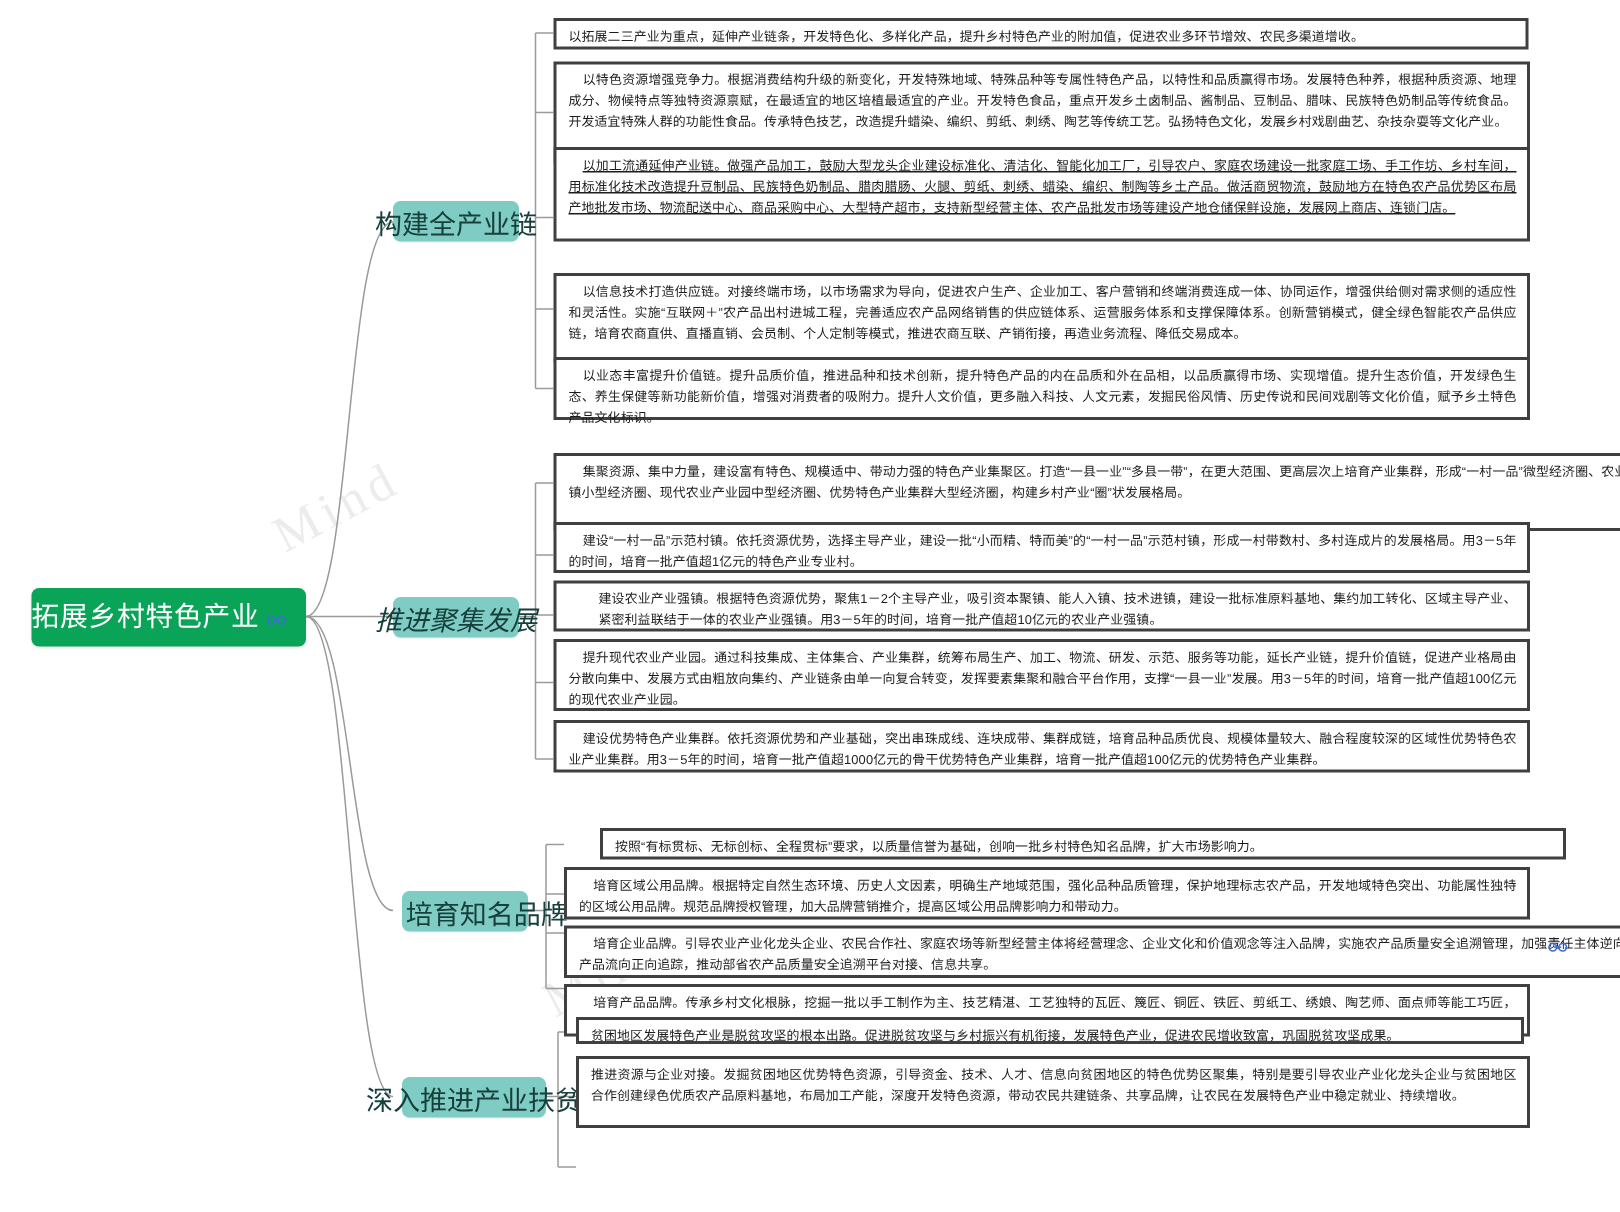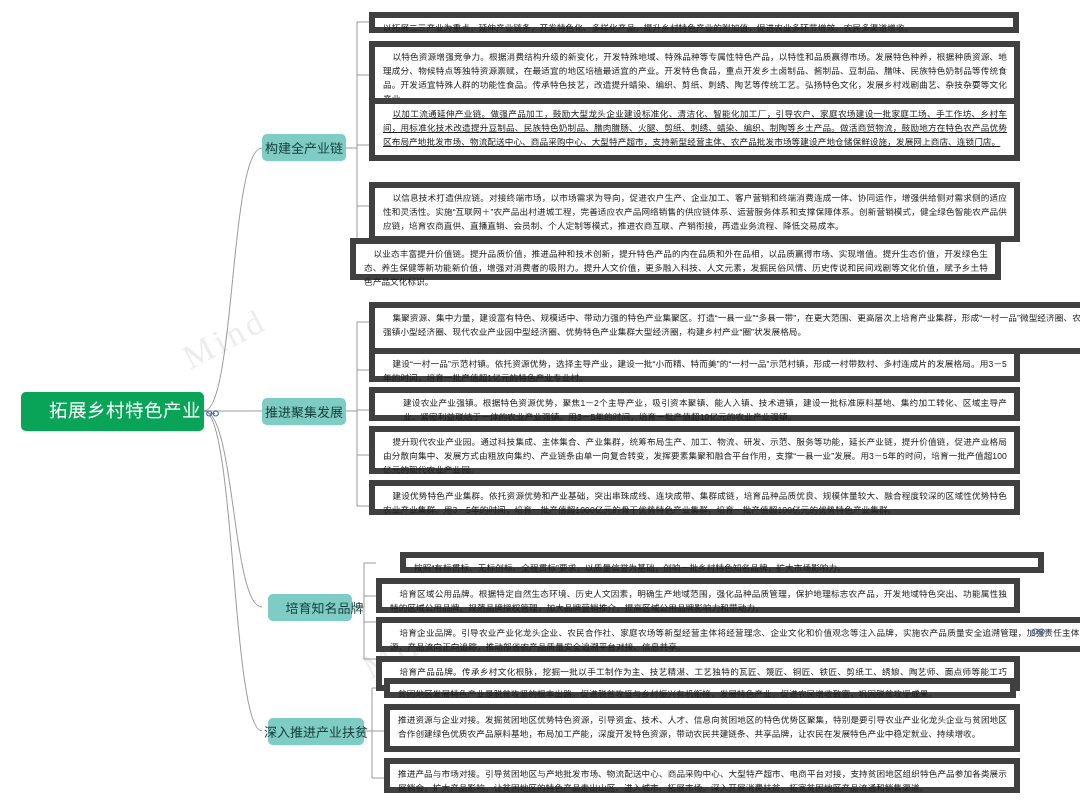--- a/index.html
+++ b/index.html
@@ -51,21 +51,21 @@
     position: absolute;
     left: 21px;
     top: 392px;
     width: 183px;
     height: 39px;
     background: #0aa459;
     border-radius: 5px;
     box-sizing: border-box;
     display: flex;
     align-items: center;
-    padding: 0 10px 0 28px;
+    padding: 0 10px 0 0;
     box-shadow: 0 1px 2px rgba(0,0,0,0.10);
   }
   .root-label {
     color: #ffffff;
     font-size: 18.5px;
     line-height: 1;
     letter-spacing: 0.5px;
     white-space: nowrap;
   }
   .link-badge {
@@ -82,30 +82,30 @@
     position: absolute;
     background: #7fccc4;
     border-radius: 5px;
     box-sizing: border-box;
     display: flex;
     align-items: center;
     justify-content: center;
     padding: 0 9px;
     height: 27px;
     color: #17403c;
-    font-size: 13px;
+    font-size: 18px;
     white-space: nowrap;
     box-shadow: 0 1px 1px rgba(0,0,0,0.06);
   }
 
   
   .leaf-node {
     position: absolute;
     background: #ffffff;
-    border: 6px solid #404040;
+    border: 2px solid #404040;
     box-sizing: border-box;
     padding: 4px 7px 4px 8px;
     font-size: 8.6px;
     line-height: 1.62;
     color: #1d1d1d;
     text-align: justify;
     text-indent: 1.1em;
     letter-spacing: 0.1px;
   }
   .leaf-node.noindent { text-indent: 0; }
@@ -173,41 +173,41 @@
         <circle cx="3.2" cy="4.5" r="2.5" stroke="#3b6fd4" stroke-width="1.1" fill="none"></circle>
         <circle cx="9.8" cy="4.5" r="2.5" stroke="#3b6fd4" stroke-width="1.1" fill="none"></circle>
       </svg>
     </span>
   </div>
 
   <div class="branch-node" style="left:262px; top:134px; width:84px;">
     <span>构建全产业链</span>
   </div>
 
-  <div class="branch-node" style="left:262px; top:398px; width:84px;">
+  <div class="branch-node" style="left:262px; top:398px; width:84px;font-style:italic;">
     <span>推进聚集发展</span>
   </div>
 
   <div class="branch-node" style="left:268px; top:594px; width:84px;padding-left:38px;">
     <span>培育知名品牌</span>
   </div>
 
   <div class="branch-node" style="left:268px; top:718px; width:96px;">
     <span>深入推进产业扶贫</span>
   </div>
 
   <div class="leaf-node noindent" style="left:369px; top:12px; width:650px; height:21px; padding-top:4px;">以拓展二三产业为重点，延伸产业链条，开发特色化、多样化产品，提升乡村特色产业的附加值，促进农业多环节增效、农民多渠道增收。</div>
 
   <div class="leaf-node" style="left:369px; top:41px; width:651px; height:68px;">以特色资源增强竞争力。根据消费结构升级的新变化，开发特殊地域、特殊品种等专属性特色产品，以特性和品质赢得市场。发展特色种养，根据种质资源、地理成分、物候特点等独特资源禀赋，在最适宜的地区培植最适宜的产业。开发特色食品，重点开发乡土卤制品、酱制品、豆制品、腊味、民族特色奶制品等传统食品。开发适宜特殊人群的功能性食品。传承特色技艺，改造提升蜡染、编织、剪纸、刺绣、陶艺等传统工艺。弘扬特色文化，发展乡村戏剧曲艺、杂技杂耍等文化产业。</div>
 
   <div class="leaf-node" style="left:369px; top:98px; width:651px; height:63px;text-decoration:underline;">以加工流通延伸产业链。做强产品加工，鼓励大型龙头企业建设标准化、清洁化、智能化加工厂，引导农户、家庭农场建设一批家庭工场、手工作坊、乡村车间，用标准化技术改造提升豆制品、民族特色奶制品、腊肉腊肠、火腿、剪纸、刺绣、蜡染、编织、制陶等乡土产品。做活商贸物流，鼓励地方在特色农产品优势区布局产地批发市场、物流配送中心、商品采购中心、大型特产超市，支持新型经营主体、农产品批发市场等建设产地仓储保鲜设施，发展网上商店、连锁门店。</div>
 
   <div class="leaf-node" style="left:369px; top:182px; width:651px; height:60px;">以信息技术打造供应链。对接终端市场，以市场需求为导向，促进农户生产、企业加工、客户营销和终端消费连成一体、协同运作，增强供给侧对需求侧的适应性和灵活性。实施“互联网＋”农产品出村进城工程，完善适应农产品网络销售的供应链体系、运营服务体系和支撑保障体系。创新营销模式，健全绿色智能农产品供应链，培育农商直供、直播直销、会员制、个人定制等模式，推进农商互联、产销衔接，再造业务流程、降低交易成本。</div>
 
-  <div class="leaf-node" style="left:350px; top:238px; width:651px; height:42px;">以业态丰富提升价值链。提升品质价值，推进品种和技术创新，提升特色产品的内在品质和外在品相，以品质赢得市场、实现增值。提升生态价值，开发绿色生态、养生保健等新功能新价值，增强对消费者的吸附力。提升人文价值，更多融入科技、人文元素，发掘民俗风情、历史传说和民间戏剧等文化价值，赋予乡土特色产品文化标识。</div>
+  <div class="leaf-node" style="left:369px; top:238px; width:651px; height:42px;">以业态丰富提升价值链。提升品质价值，推进品种和技术创新，提升特色产品的内在品质和外在品相，以品质赢得市场、实现增值。提升生态价值，开发绿色生态、养生保健等新功能新价值，增强对消费者的吸附力。提升人文价值，更多融入科技、人文元素，发掘民俗风情、历史传说和民间戏剧等文化价值，赋予乡土特色产品文化标识。</div>
 
   <div class="leaf-node" style="left:369px; top:290px; width:751px; height:52px;margin-top:12px;">集聚资源、集中力量，建设富有特色、规模适中、带动力强的特色产业集聚区。打造“一县一业”“多县一带”，在更大范围、更高层次上培育产业集群，形成“一村一品”微型经济圈、农业产业强镇小型经济圈、现代农业产业园中型经济圈、优势特色产业集群大型经济圈，构建乡村产业“圈”状发展格局。</div>
 
   <div class="leaf-node" style="left:369px; top:348px; width:651px; height:34px;">建设“一村一品”示范村镇。依托资源优势，选择主导产业，建设一批“小而精、特而美”的“一村一品”示范村镇，形成一村带数村、多村连成片的发展格局。用3－5年的时间，培育一批产值超1亿元的特色产业专业村。</div>
 
   <div class="leaf-node noindent" style="left:369px; top:387px; width:651px; height:34px;padding-left:28px;">建设农业产业强镇。根据特色资源优势，聚焦1－2个主导产业，吸引资本聚镇、能人入镇、技术进镇，建设一批标准原料基地、集约加工转化、区域主导产业、紧密利益联结于一体的农业产业强镇。用3－5年的时间，培育一批产值超10亿元的农业产业强镇。</div>
 
   <div class="leaf-node" style="left:369px; top:426px; width:651px; height:48px;">提升现代农业产业园。通过科技集成、主体集合、产业集群，统筹布局生产、加工、物流、研发、示范、服务等功能，延长产业链，提升价值链，促进产业格局由分散向集中、发展方式由粗放向集约、产业链条由单一向复合转变，发挥要素集聚和融合平台作用，支撑“一县一业”发展。用3－5年的时间，培育一批产值超100亿元的现代农业产业园。</div>
 
   <div class="leaf-node" style="left:369px; top:480px; width:651px; height:35px;">建设优势特色产业集群。依托资源优势和产业基础，突出串珠成线、连块成带、集群成链，培育品种品质优良、规模体量较大、融合程度较深的区域性优势特色农业产业集群。用3－5年的时间，培育一批产值超1000亿元的骨干优势特色产业集群，培育一批产值超100亿元的优势特色产业集群。</div>
@@ -225,15 +225,14 @@
       <circle cx="9.8" cy="4.5" r="2.5" stroke="#3b6fd4" stroke-width="1.1" fill="none"></circle>
     </svg>
   </span>
 
   <div class="leaf-node" style="left:376px; top:656px; width:644px; height:35px;">培育产品品牌。传承乡村文化根脉，挖掘一批以手工制作为主、技艺精湛、工艺独特的瓦匠、篾匠、铜匠、铁匠、剪纸工、绣娘、陶艺师、面点师等能工巧匠，创响一批“珍稀牌”“工艺牌”“文化牌”的乡土品牌。</div>
 
   <div class="leaf-node noindent" style="left:384px; top:678px; width:632px; height:18px;">贫困地区发展特色产业是脱贫攻坚的根本出路。促进脱贫攻坚与乡村振兴有机衔接，发展特色产业，促进农民增收致富，巩固脱贫攻坚成果。</div>
 
   <div class="leaf-node noindent" style="left:384px; top:704px; width:636px; height:48px;">推进资源与企业对接。发掘贫困地区优势特色资源，引导资金、技术、人才、信息向贫困地区的特色优势区聚集，特别是要引导农业产业化龙头企业与贫困地区合作创建绿色优质农产品原料基地，布局加工产能，深度开发特色资源，带动农民共建链条、共享品牌，让农民在发展特色产业中稳定就业、持续增收。</div>
 
-  <div class="leaf-node noindent" style="left:384px; top:758px; width:636px; height:35px;">推进产品与市场对接。引导贫困地区与产地批发市场、物流配送中心、商品采购中心、大型特产超市、电商平台对接，支持贫困地区组织特色产品参加各类展示展销会，扩大产品影响，让贫困地区的特色产品走出山区、进入城市、拓展市场。深入开展消费扶贫，拓宽贫困地区产品流通和销售渠道。</div>
 
 </div>
 
 </body></html>

